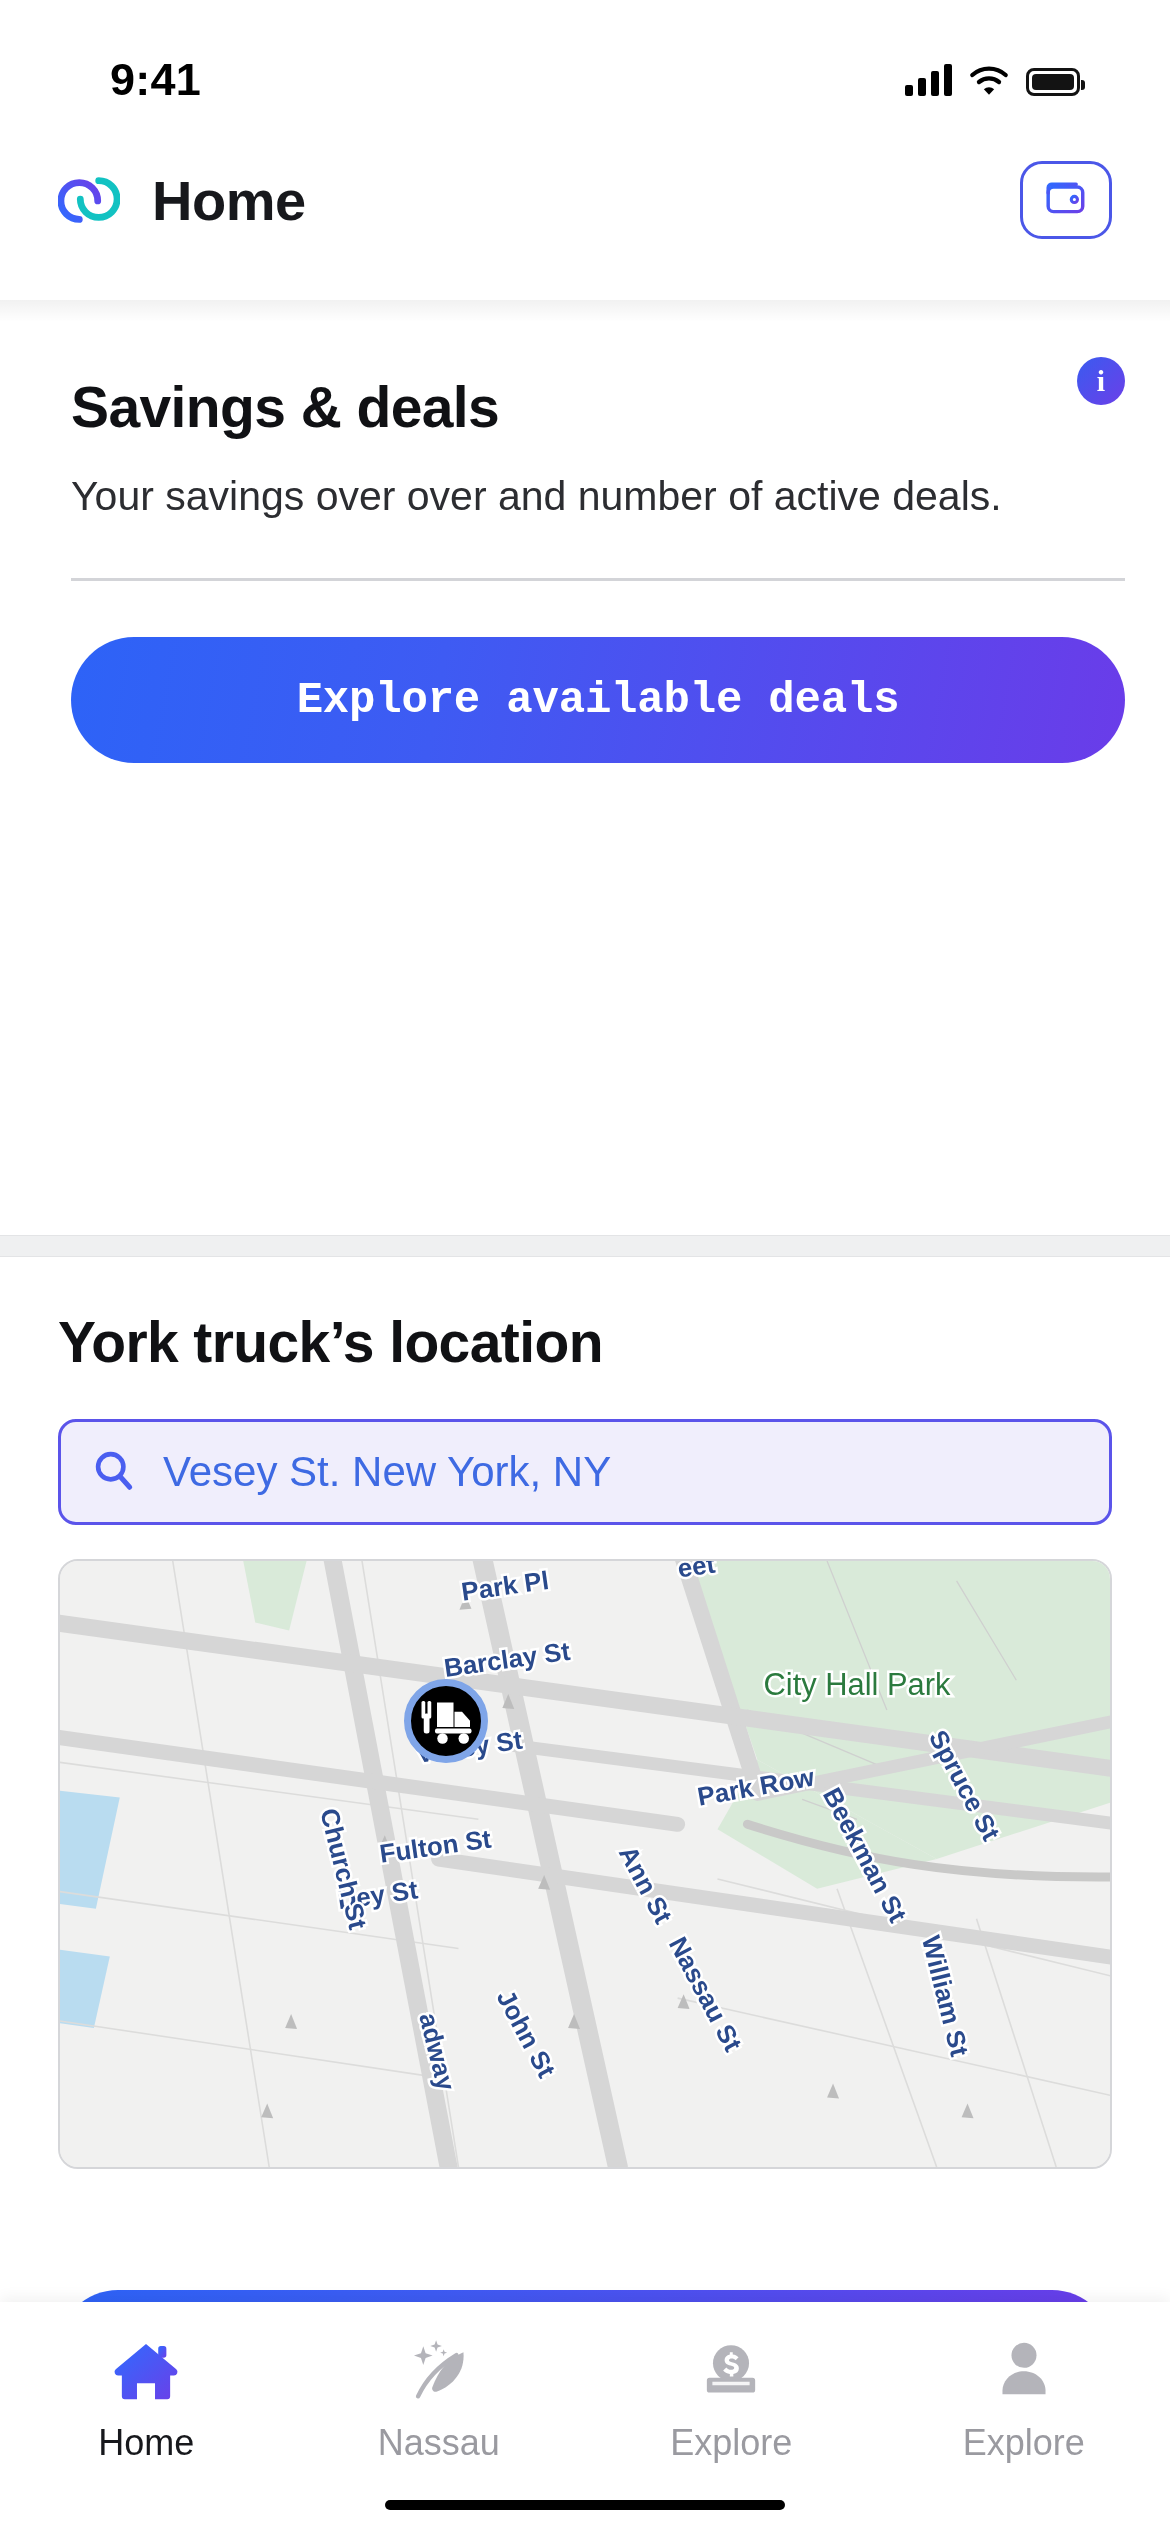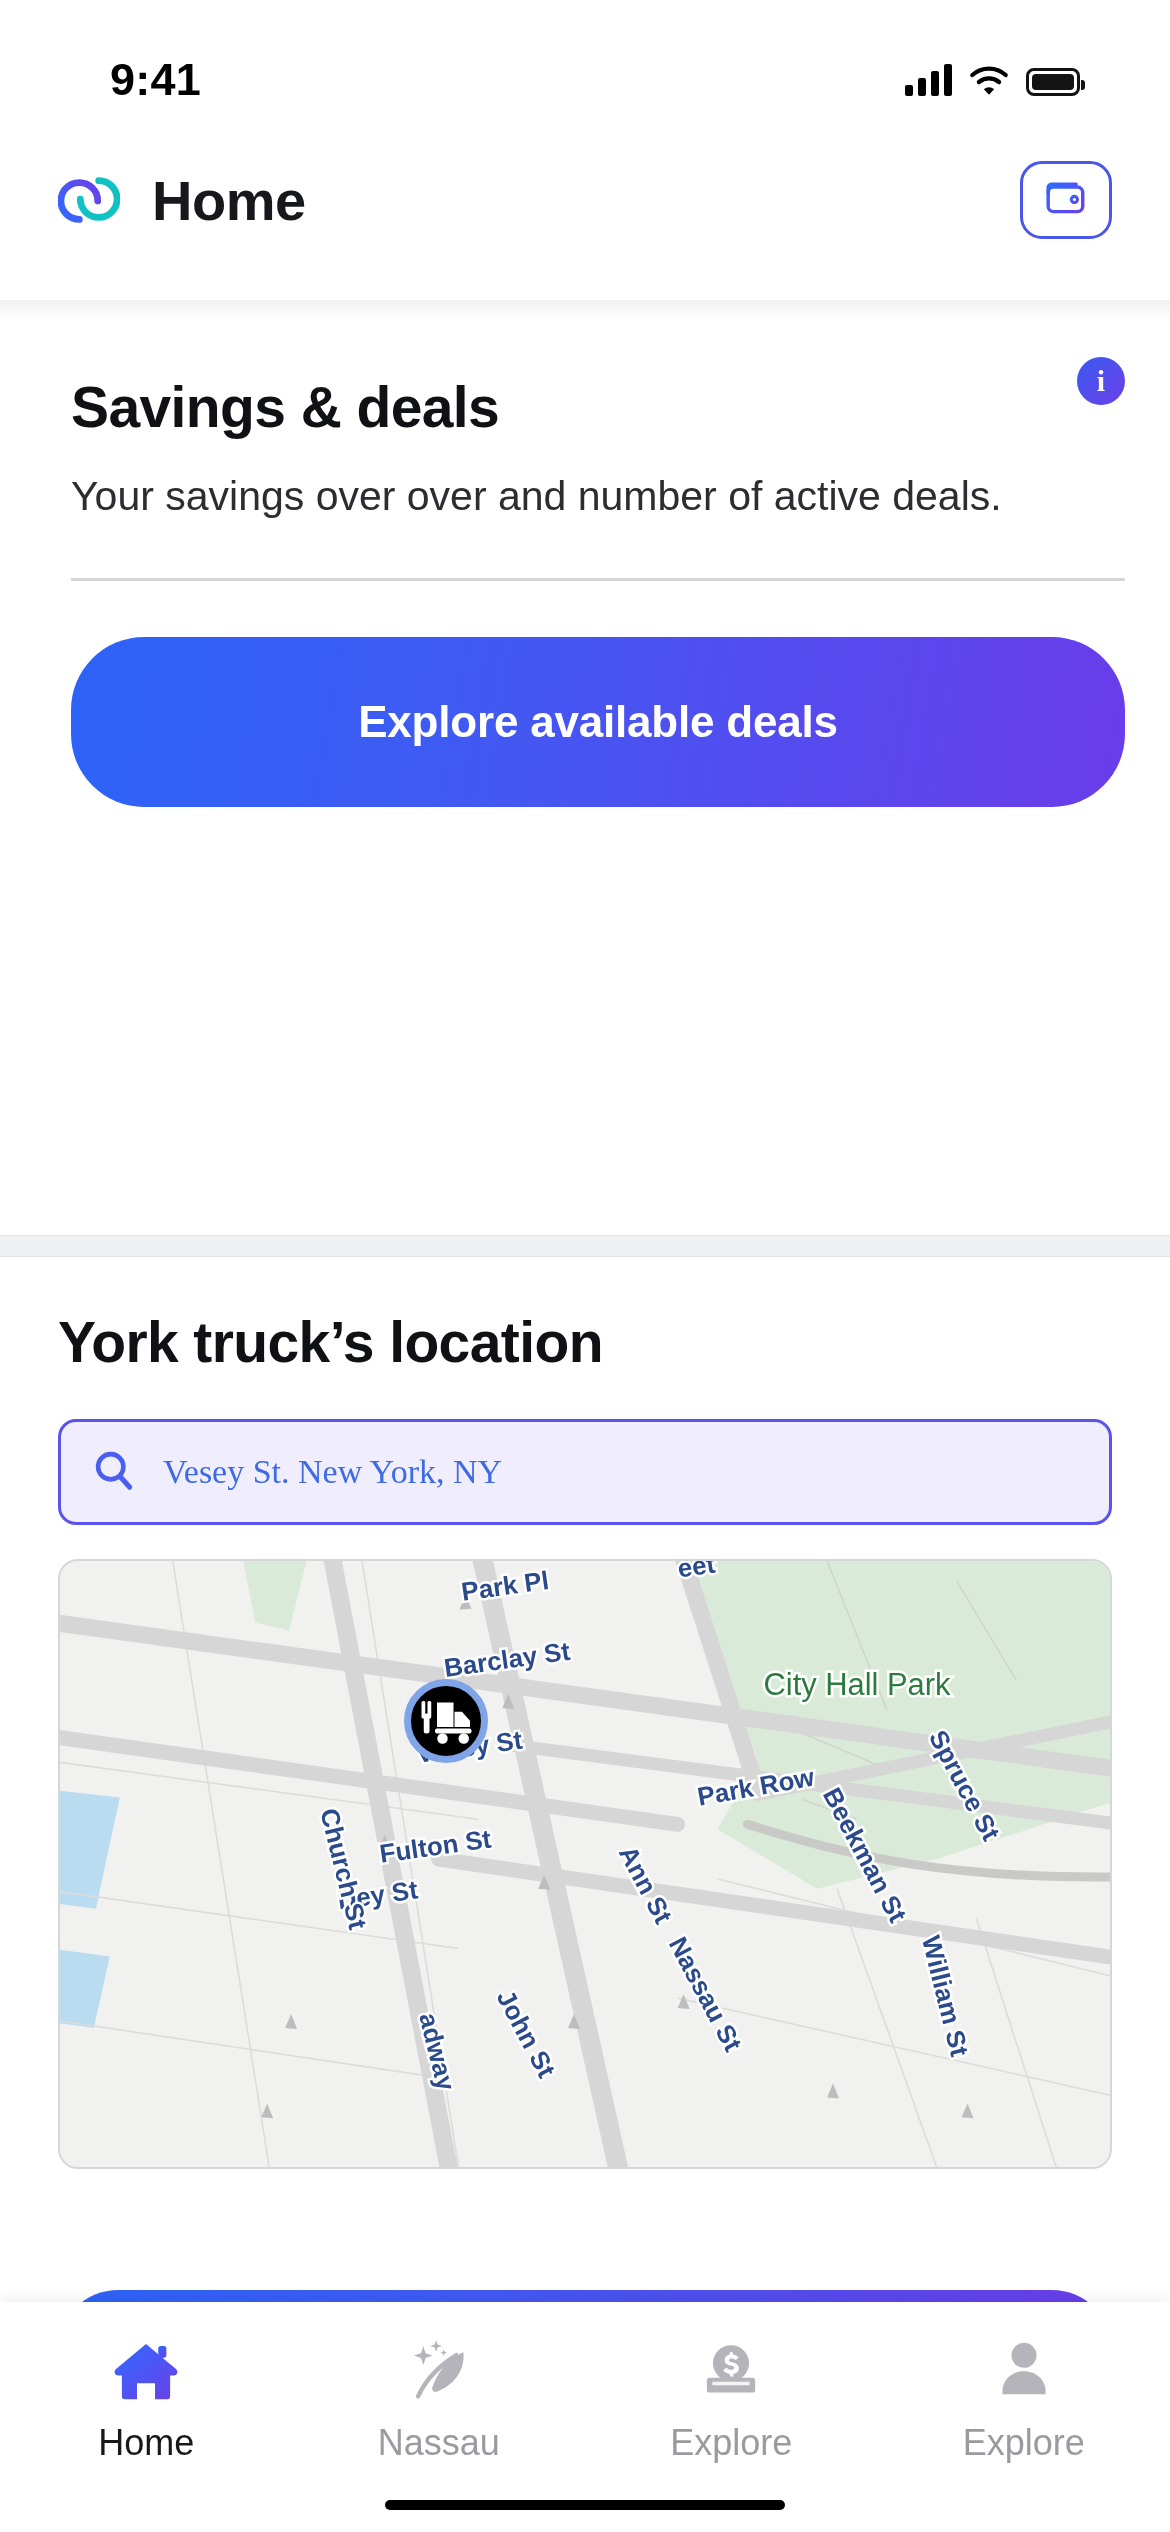--- a/index.html
+++ b/index.html
@@ -66,35 +66,35 @@
   .card-active .stat-rule { width:222px; }
   .stat-value { margin-top:22px; display:flex; align-items:baseline; justify-content:center; gap:14px; }
   .dollar { font-size:66px; font-weight:700; color:#11770f; }
   .amount { font-size:72px; font-weight:700; color:#000; letter-spacing:-1.5px; }
   .count { font-size:72px; font-weight:700; color:#000; }
   .count-total { font-size:42px; font-weight:400; color:#202126; }
 
   .divider { height:3px; background:#d3d4d8; margin:56px 58px 0; }
 
   .cta {
-    margin:56px 58px 12px; height:170px; border-radius:73px;
+    margin:56px 58px 12px; height:126px; border-radius:73px;
     background:linear-gradient(100deg,#2d63f7 0%,#3e5bf3 35%,#6a3ce9 100%);
     display:flex; align-items:center; justify-content:center;
-    color:#fff; font-size:44px; font-weight:700; letter-spacing:-.2px;
+    color:#fff; font-size:44px; font-weight:700; letter-spacing:-.2px;font-family:Liberation Mono, monospace;
   }
 
   .sec-gap { position:absolute; top:1235px; left:0; width:1170px; height:22px;
              background:#eff0f1; border-top:1px solid #e3e4e6; border-bottom:1px solid #e3e4e6; }
 
   
   .sec-truck { position:absolute; top:1257px; left:0; width:1170px; }
   .search-box { margin:0 58px; height:106px; border-radius:18px;
                 border:3px solid #5b54ea; background:#f0eefc;
                 display:flex; align-items:center; gap:26px; padding:0 30px; }
-  .search-txt { font-size:34px; color:#3e6ae3;font-family:Liberation Serif, serif; }
+  .search-txt { font-size:42px; color:#3e6ae3; }
 
   .map { position:relative; margin:34px 58px 0; height:610px; border-radius:20px;
          overflow:hidden; border:2px solid #d5d6d9; background:#f1f1f0; }
   .map svg { position:absolute; inset:0; width:100%; height:100%; }
   .truck-marker { position:absolute; left:344px; top:118px; width:84px; height:84px;
                   border-radius:50%; background:#000; border:7px solid #7fa5e8;
                   display:flex; align-items:center; justify-content:center; }
 
   
   .peek { position:absolute; left:58px; top:2290px; width:1054px; height:120px;

